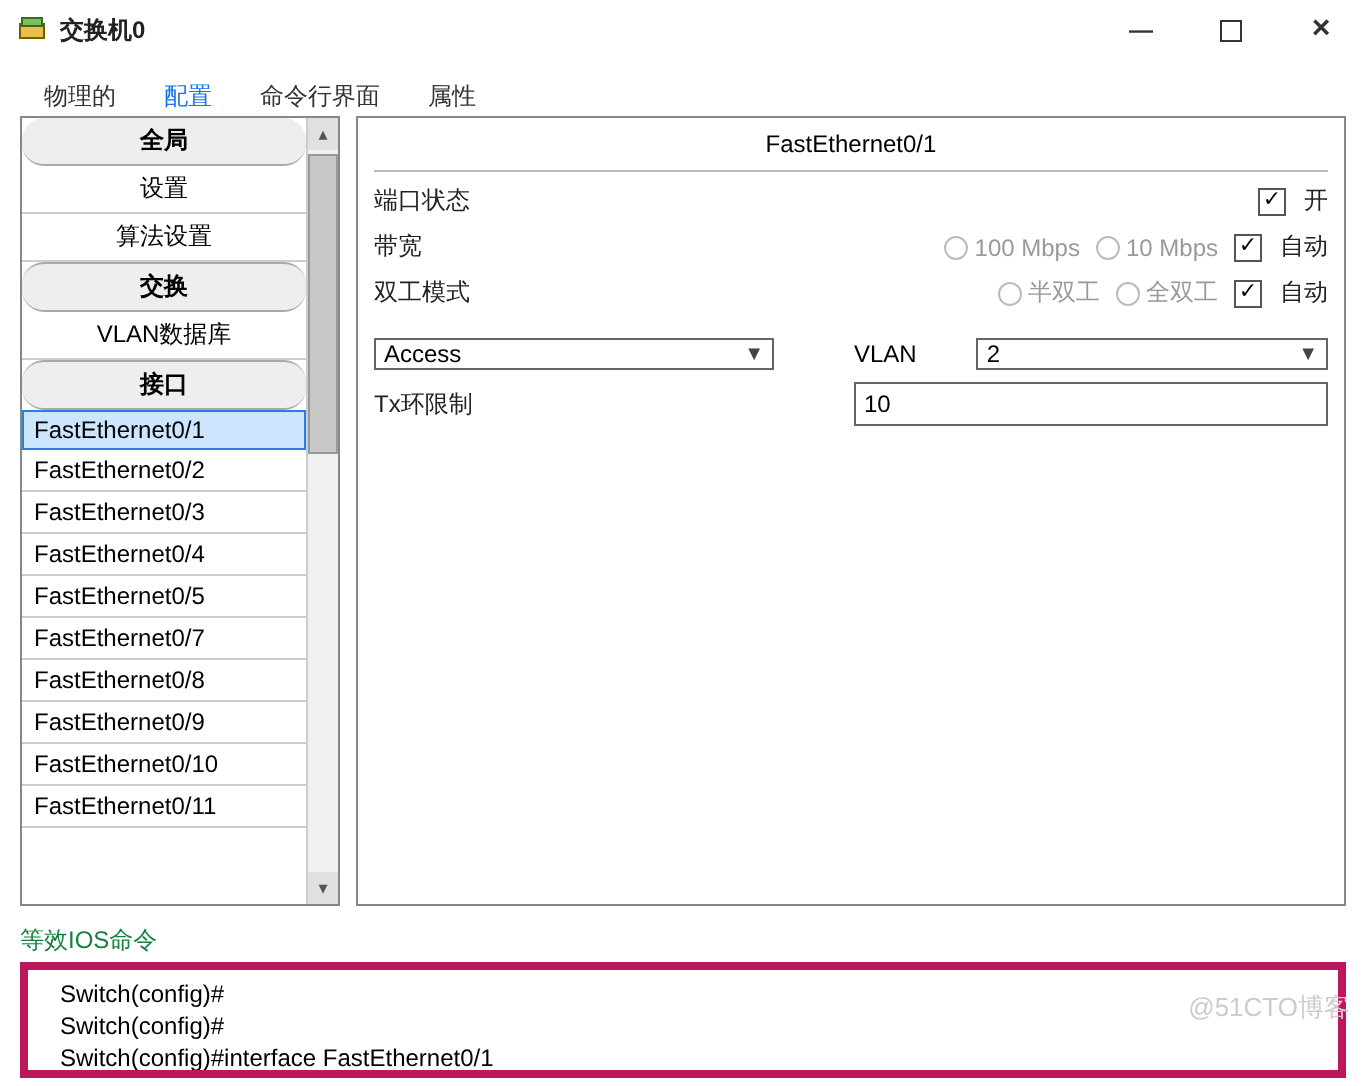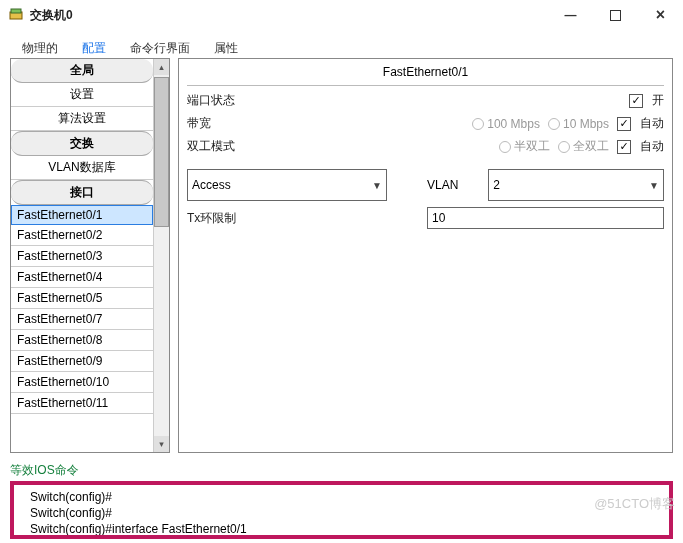--- a/index.html
+++ b/index.html
@@ -24,21 +24,21 @@
 .scroll-thumb { margin-top: 2px; height: 150px; background: #c8c8c8; border: 1px solid #999; }
 .main { flex: 1; border: 1px solid #888; padding: 4px 8px 8px 8px; display: flex; flex-direction: column; }
 .main-title { text-align: center; padding: 2px 0 6px 0; border-bottom: 1px solid #bbb; margin-bottom: 6px; }
 .row { display: flex; align-items: center; margin-bottom: 6px; }
 .row .lbl { width: 80px; color: #222; }
 .row .fill { flex: 1; }
 .row .rlbl { margin-left: 6px; color: #222; }
 .radio-dis { width: 12px; height: 12px; border: 1px solid #bbb; border-radius: 50%; display: inline-block; margin-right: 3px; vertical-align: middle; }
 .chk { width: 14px; height: 14px; border: 1px solid #555; display: inline-flex; align-items: center; justify-content: center; margin-right: 3px; font-size: 11px; line-height: 1; }
 .dis-text { color: #999; }
-.select { border: 1px solid #666; height: 32px; display: flex; align-items: center; padding: 0 4px; background: #fff; }
+.select { border: 1px solid #666; height: 16px; display: flex; align-items: center; padding: 0 4px; background: #fff; }
 .select .arrow { margin-left: auto; font-size: 10px; color: #444; }
 .input { border: 1px solid #666; height: 22px; padding: 0 4px; background: #fff; display: flex; align-items: center; }
 .ios-section { position: absolute; left: 10px; right: 10px; bottom: 4px; }
 .ios-label { margin-bottom: 2px; color: #15803d; }
 .ios-box { border: 4px solid #be185d; padding: 4px 16px; font-family: "Courier New", monospace; font-size: 12px; line-height: 1.35; height: 58px; overflow: hidden; background: #fff; }
 .watermark { position: absolute; right: 8px; bottom: 30px; color: #ccc; font-size: 13px; pointer-events: none; }
 </style>
 </head>
 <body>
 

